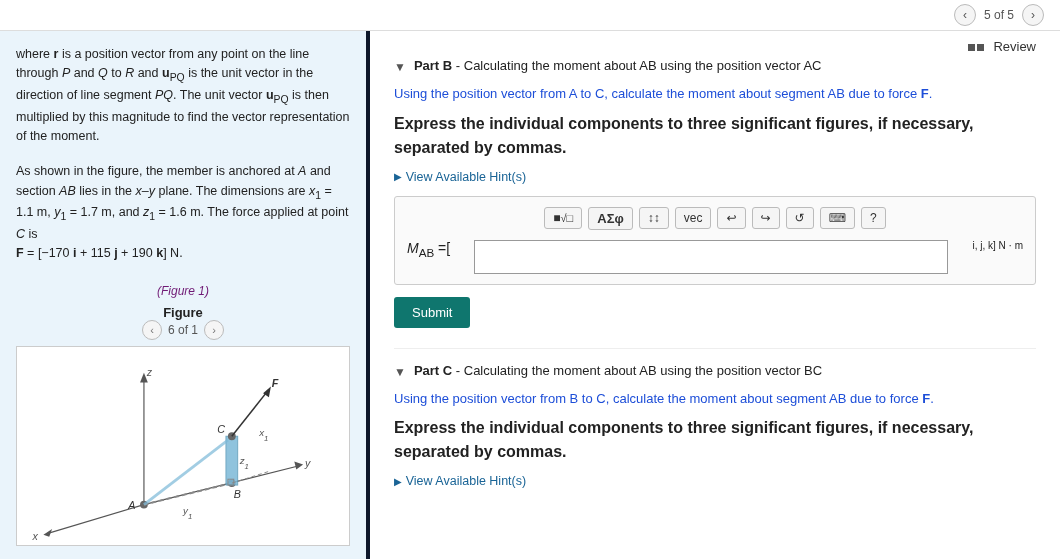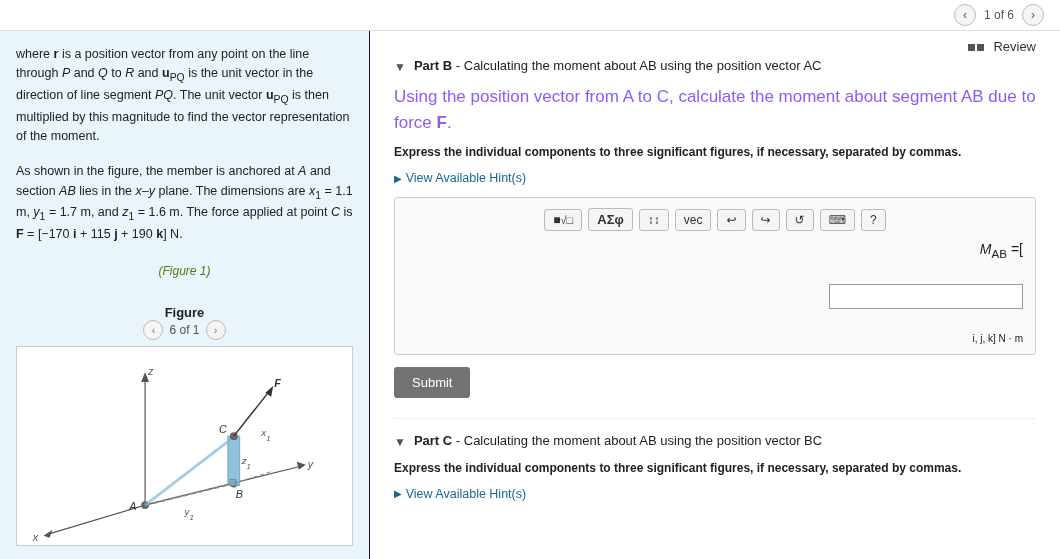--- a/index.html
+++ b/index.html
@@ -24,21 +24,21 @@
 
     .main-layout {
       display: flex;
       height: calc(559px - 30px);
     }
 
     .left-panel {
       width: 370px;
       min-width: 370px;
       background: #eaf4fb;
-      border-right: 1px solid #0f172a;
+      border-right: 4px solid #0f172a;
       padding: 14px 16px;
       overflow-y: auto;
       display: flex;
       flex-direction: column;
     }
 
     .left-text {
       font-size: 12.5px;
       line-height: 1.55;
       color: #222;
@@ -115,29 +115,29 @@
       font-size: 12px; color: #555; margin-top: 2px; flex-shrink: 0;
     }
     .part-title {
       font-size: 13px;
     }
     .part-title strong {
       font-weight: bold;
     }
 
     .part-description {
-      font-size: 17px;
-      color: #8b5cf6;
+      font-size: 13px;
+      color: #1d4ed8;
       line-height: 1.5;
       margin-bottom: 8px;
       margin-left: 0;
     }
 
     .express-note {
-      font-size: 12px;
+      font-size: 16px;
       font-weight: bold;
       line-height: 1.5;
       margin-bottom: 10px;
     }
 
     .hint-link {
       color: #1a6496;
       font-size: 12.5px;
       cursor: pointer;
       display: flex;
@@ -173,80 +173,79 @@
       color: #333;
     }
     .toolbar-btn.math-btn {
       font-size: 13px;
       font-weight: bold;
       justify-content: flex-end;
     }
 
     .input-row {
       display: flex;
-      align-items: flex-end;
+      align-items: flex-start;
       gap: 24px;
-      flex-direction: column;
     }
     .input-label {
       font-size: 14px;
       white-space: nowrap;
     }
     .answer-input {
       flex: 1;
       border: 1px solid #999;
       height: 34px;
       padding: 4px 8px;
       font-size: 13px;
       outline: none;
     }
     .unit-label {
       font-size: 10px;
       white-space: nowrap;
       color: #222;
     }
 
     .submit-btn {
-      background: #737373;
+      background: #0f766e;
       color: #fff;
       border: none;
       padding: 8px 18px;
       font-size: 13px;
       border-radius: 3px;
       cursor: pointer;
     }
 
     .part-c-section {
       border-top: 1px solid #eee;
       padding-top: 14px;
     }
 
     .figure-caption {
       text-align: center;
       font-size: 12px;
-      color: #4d7c0f;
+      color: #701a75;
       margin-top: 4px;
       font-style: italic;
     }
 
     
     .review-squares {
       display: inline-flex; gap: 2px; margin-right: 4px;
     }
     .review-sq {
       width: 7px; height: 7px; background: #555; display: inline-block;
     }
   </style>
 </head>
 <body>
 
 <div class="top-bar">
   <div class="top-nav">
     <div class="nav-arrow">‹</div>
-    <span>1 of 6</span>
+    <span>5 of 5</span>
     <div class="nav-arrow">›</div>
   </div>
 </div>
 
 <div class="main-layout">
 
   <div class="left-panel">
     <div class="left-text">
       where <strong>r</strong> is a position vector from any point on the line through <em>P</em> and <em>Q</em> to <em>R</em> and <strong>u</strong><sub>PQ</sub> is the unit vector in the direction of line segment <em>PQ</em>. The unit vector <strong>u</strong><sub>PQ</sub> is then multiplied by this magnitude to find the vector representation of the moment.
     </div>
@@ -398,20 +397,23 @@
     </div>
 
     <div class="part-section part-c-section">
       <div class="part-header">
         <span class="part-arrow">▼</span>
         <span class="part-title">
           <strong>Part C</strong><span> - Calculating the moment about AB using the position vector BC</span>
         </span>
       </div>
 
+      <div class="part-description">
+        <span>Using the position vector from B to C, calculate the moment about segment AB due to force </span><strong>F</strong>.
+      </div>
 
       <div class="express-note">Express the individual components to three significant figures, if necessary, separated by commas.</div>
 
       <div class="hint-link">
         <span class="hint-arrow">▶</span>
         <span>View Available Hint(s)</span>
       </div>
     </div>
 
   </div>

